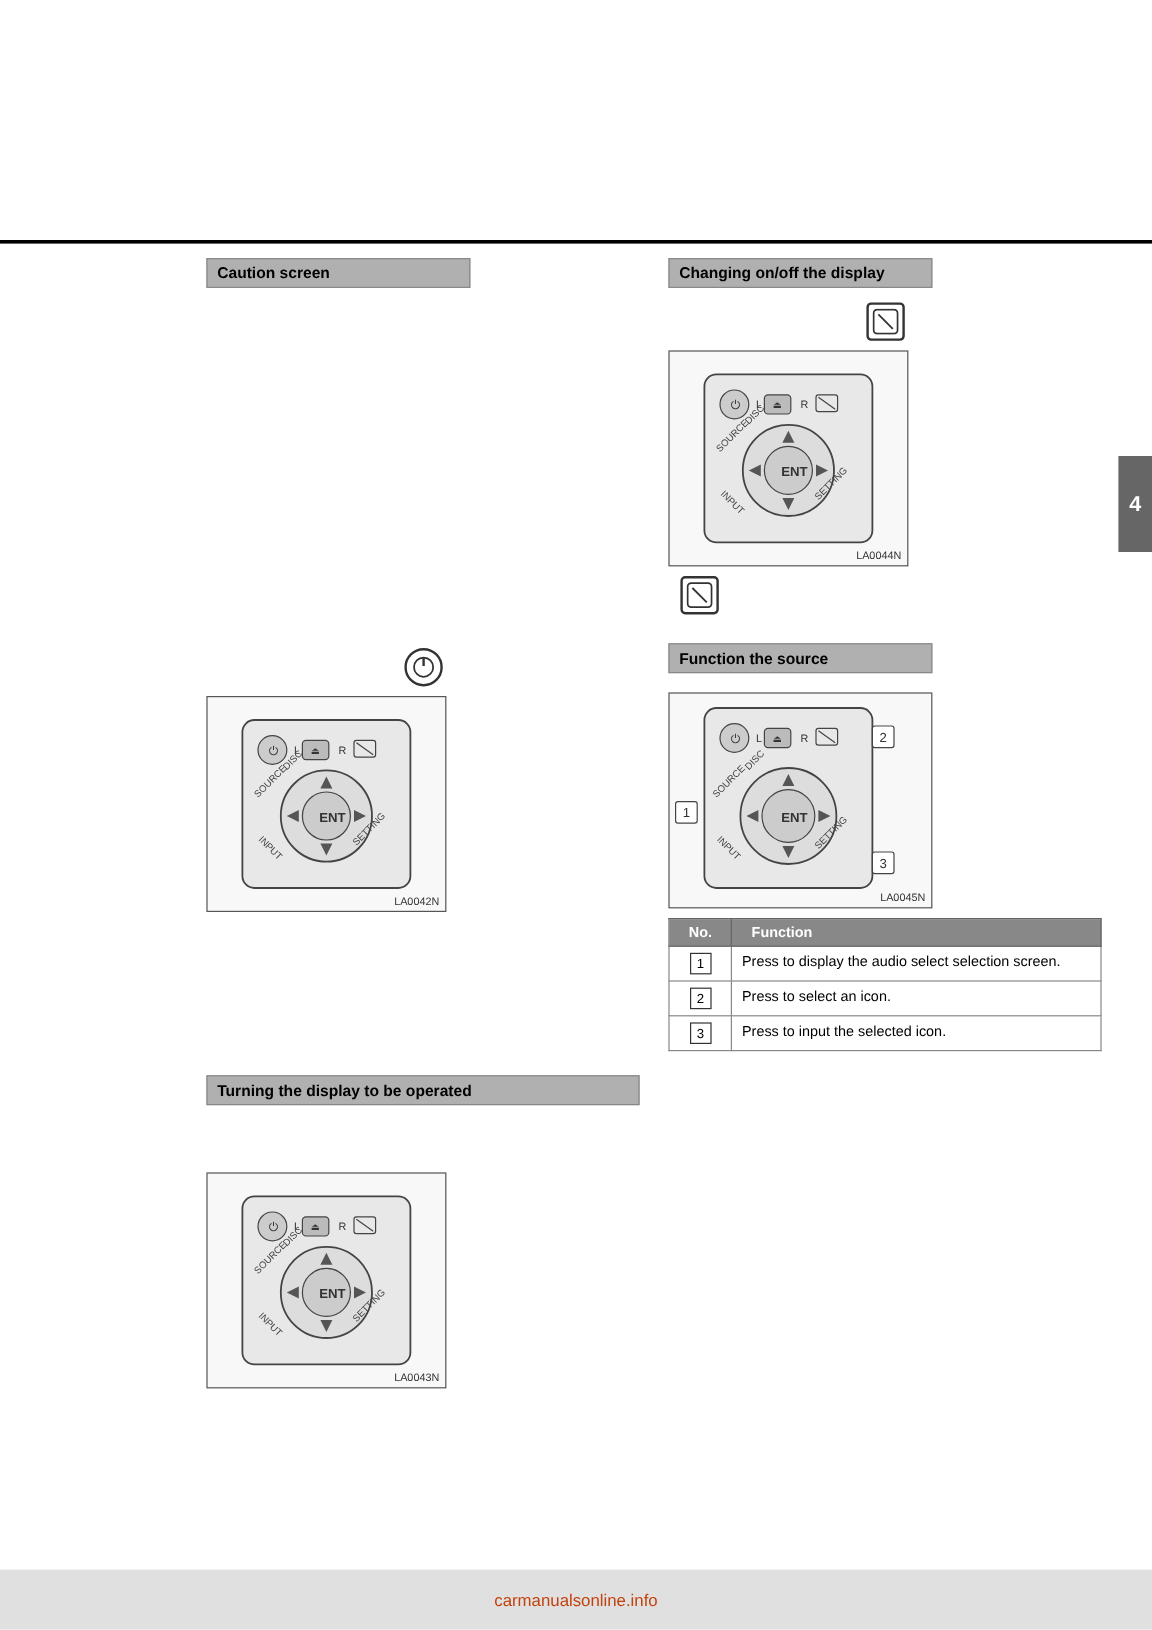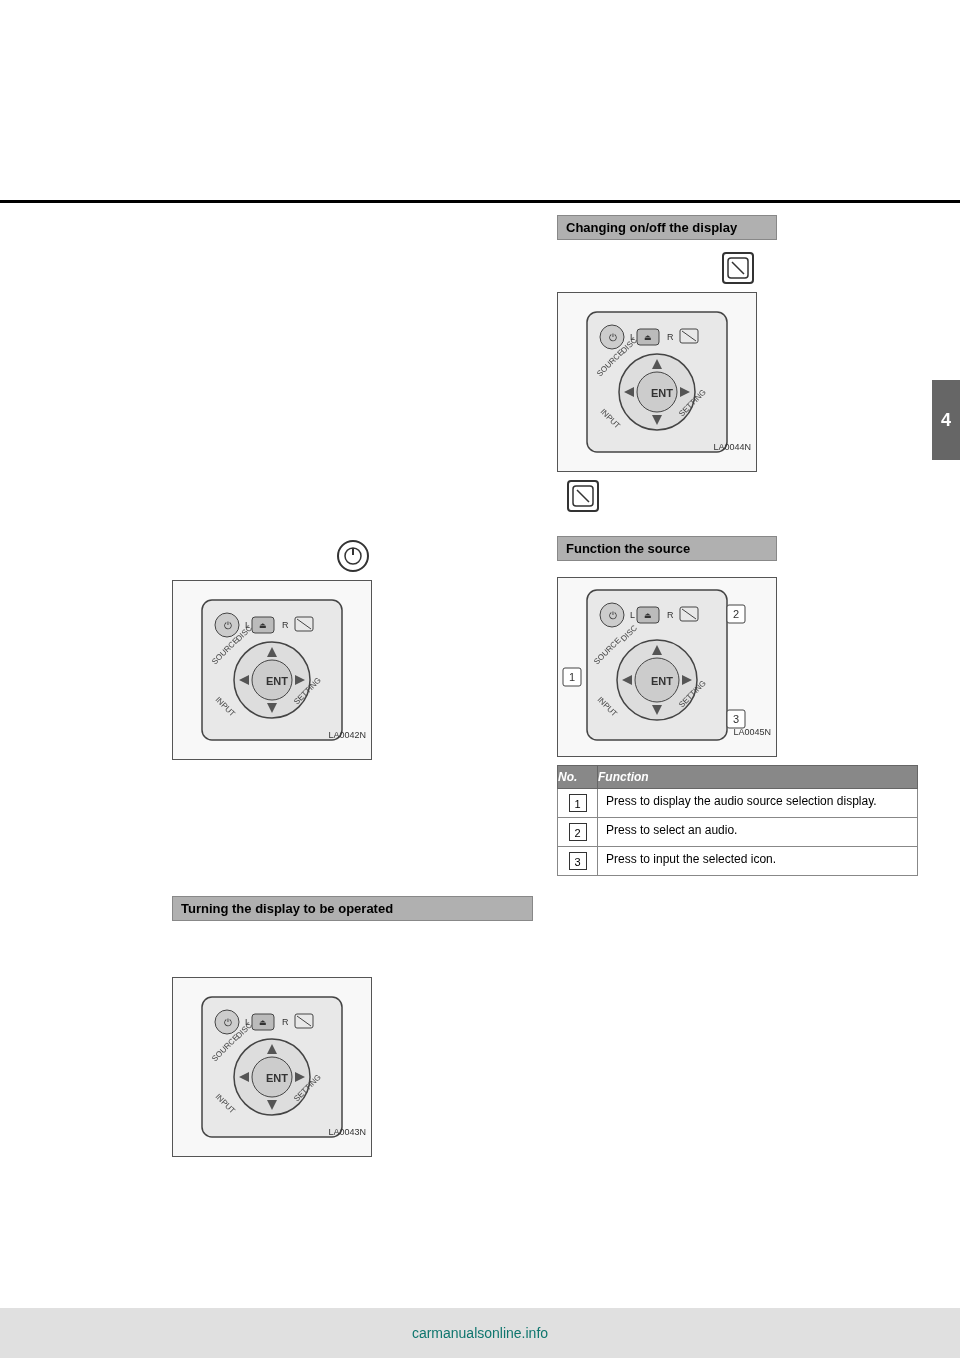--- a/index.html
+++ b/index.html
@@ -88,21 +88,21 @@
       margin: 8px 0;
       position: relative;
       display: flex;
       align-items: center;
       justify-content: center;
       overflow: hidden;
     }
 
     .device-diagram-label {
       position: absolute;
-      bottom: 19px;
+      bottom: 3px;
       right: 5px;
       font-size: 9px;
       color: #333;
       text-align: right;
     }
 
     
     .remote-svg {
       width: 170px;
       height: 160px;
@@ -126,24 +126,23 @@
     .function-table {
       width: 100%;
       border-collapse: collapse;
       margin-top: 5px;
       font-size: 12px;
     }
 
     .function-table th {
       background: #888;
       color: #fff;
-      padding: 4px 0;
+      padding: 4px 16px;
       text-align: left;
       border: 1px solid #666;
-      font-style: italic;
     }
 
     .function-table td {
       padding: 5px 8px;
       border: 1px solid #888;
       vertical-align: top;
       background: #fff;
     }
 
     .function-table td:first-child {
@@ -172,38 +171,41 @@
     .watermark-bar {
       position: absolute;
       bottom: 0;
       left: 0;
       right: 0;
       height: 50px;
       background: #e0e0e0;
       display: flex;
       align-items: center;
       justify-content: center;
-      color: #0f766e;
+      color: #c2410c;
       font-size: 14px;
     }
   </style>
 </head>
 <body>
 
 <div class="page-container">
 
   <div class="top-border"></div>
 
   <div class="side-tab">
     <span>4</span>
   </div>
 
   <div class="content-area">
 
     <div class="section">
+      <div class="section-header">
+        <span>Caution screen</span>
+      </div>
       <p class="section-text">&nbsp;</p>
       <p class="section-text">&nbsp;</p>
       <p class="section-text">&nbsp;</p>
     </div>
 
     <div class="section">
       <div class="section-header">
         <span>Changing on/off the display</span>
       </div>
 
@@ -354,27 +356,27 @@
           <tr>
             <th>No.</th>
             <th>Function</th>
           </tr>
         </thead>
         <tbody>
           <tr>
             <td>
               <span class="num-badge">1</span>
             </td>
-            <td>Press to display the audio source selection display.</td>
+            <td>Press to display the audio select selection screen.</td>
           </tr>
           <tr>
             <td>
               <span class="num-badge">2</span>
             </td>
-            <td>Press to select an audio.</td>
+            <td>Press to select an icon.</td>
           </tr>
           <tr>
             <td>
               <span class="num-badge">3</span>
             </td>
             <td>Press to input the selected icon.</td>
           </tr>
         </tbody>
       </table>
     </div>

